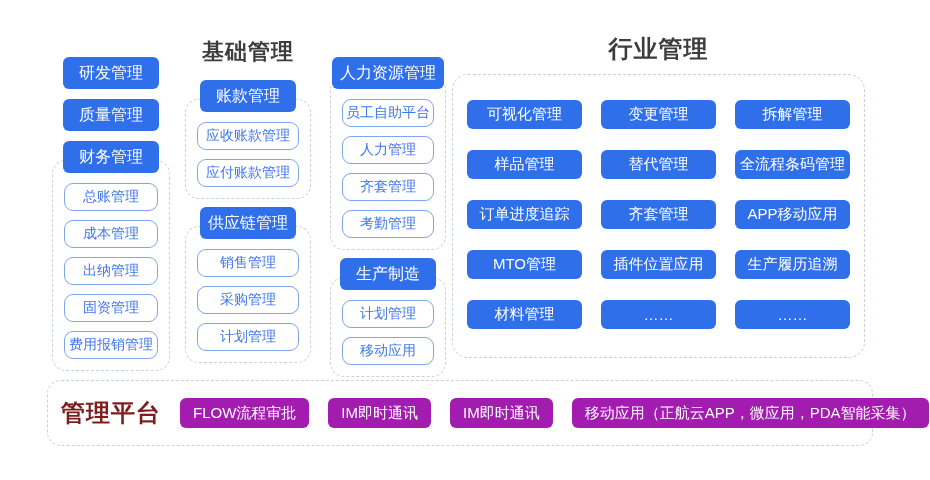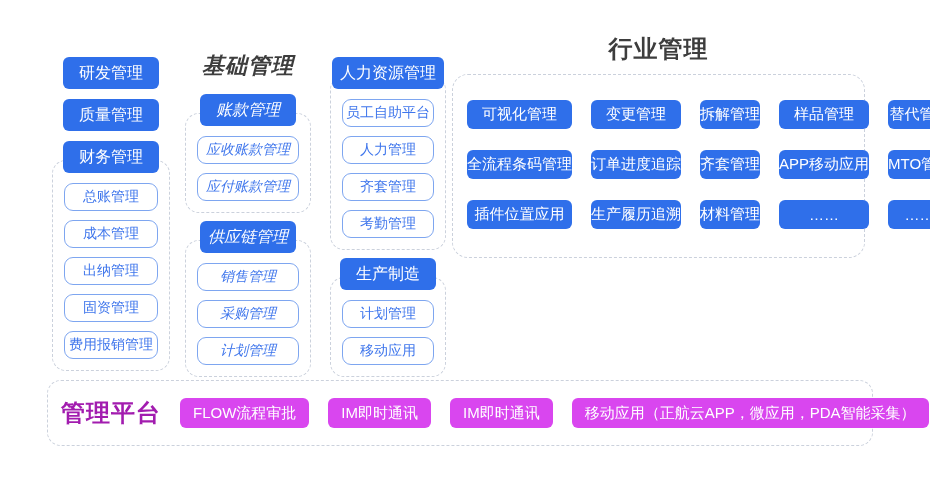--- a/index.html
+++ b/index.html
@@ -7,21 +7,21 @@
   .canvas {
     position: relative;
     width: 930px;
     height: 480px;
     background: #ffffff;
     overflow: hidden;
     font-family: "Liberation Sans", "DejaVu Sans", sans-serif;
   }
   .col { position: absolute; }
   .col1 { left: 52px;  top: 57px;  width: 118px; }
-  .col2 { left: 185px; top: 53px;  width: 126px; font-style: italic; }
+  .col2 { left: 185px; top: 39px;  width: 126px; }
   .col3 { left: 330px; top: 57px;  width: 116px; }
 
   .section-title {
     font-size: 22px;
     font-weight: 700;
     color: #3d3d3d;
     text-align: center;
     line-height: 25px;
     letter-spacing: 1px;
     margin-bottom: 16px;
@@ -68,21 +68,21 @@
   .chip-white:last-child { margin-bottom: 0; }
   .group-gap { margin-top: 8px; }
 
   .industry { position: absolute; left: 452px; top: 36px; width: 413px; }
   .industry .section-title { font-size: 24px; line-height: 26px; margin-bottom: 12px; }
   .industry-box {
     border: 1px dashed #cbd1dc;
     border-radius: 16px;
     padding: 25px 14px 28px 14px;
     display: grid;
-    grid-template-columns: repeat(5, 1fr);
+    grid-template-columns: repeat(3, 1fr);
     column-gap: 19px;
     row-gap: 21px;
   }
   .industry-chip {
     display: flex;
     align-items: center;
     justify-content: center;
     height: 29px;
     background: #2F6FEA;
     color: #ffffff;
@@ -99,33 +99,33 @@
     height: 66px;
     border: 1px dashed #cbd1dc;
     border-radius: 14px;
     display: flex;
     align-items: center;
     padding: 0 13px;
   }
   .platform-title {
     font-size: 24px;
     font-weight: 700;
-    color: #a21caf;
+    color: #7f1d1d;
     letter-spacing: 1px;
     margin-right: 19px;
     white-space: nowrap;
   }
   .platform-chip {
     display: flex;
     align-items: center;
     justify-content: center;
     height: 30px;
     padding: 0 13px;
     margin-right: 19px;
-    background: #d946ef;
+    background: #a21caf;
     color: #ffffff;
     font-size: 15px;
     border-radius: 6px;
     white-space: nowrap;
   }
 </style>
 </head>
 <body>
 
 <div class="canvas">

